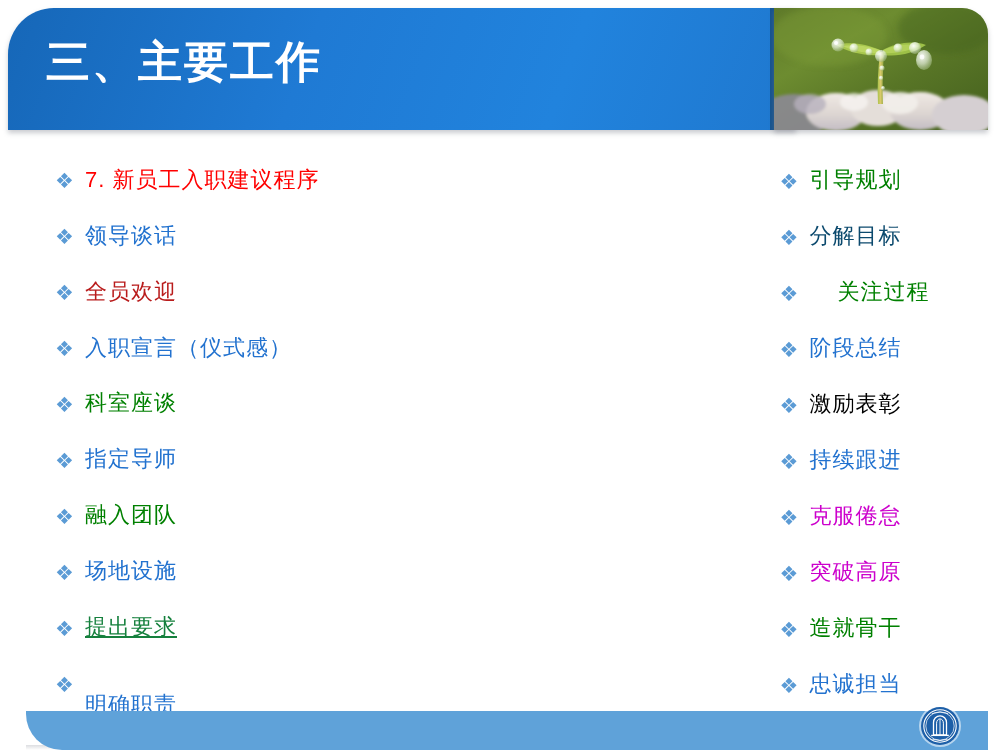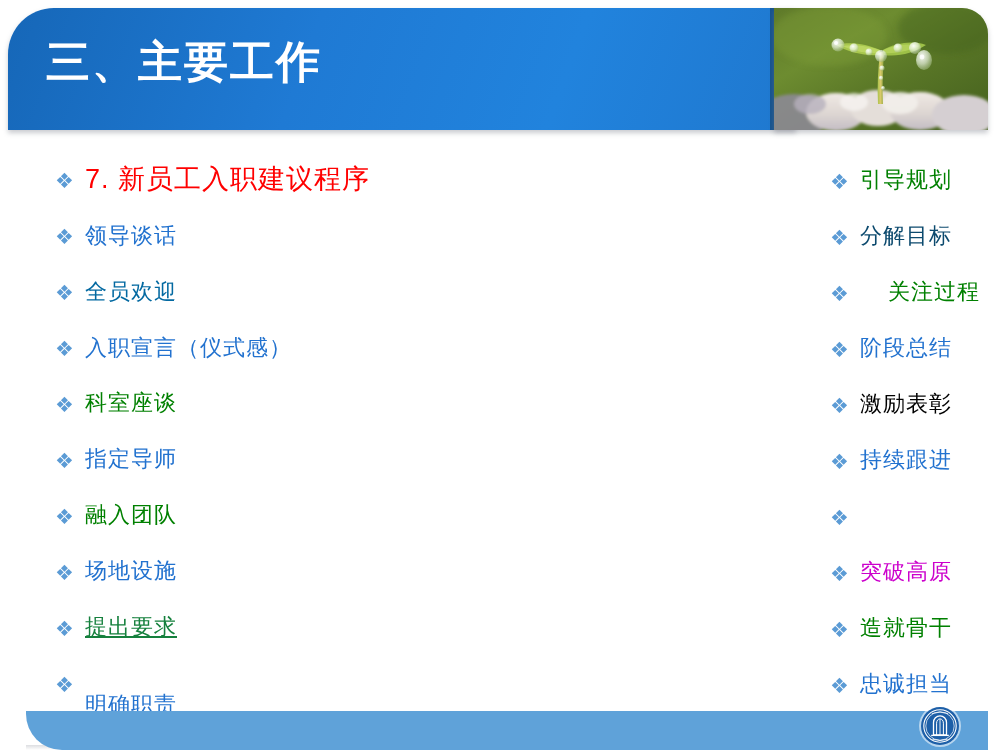--- a/index.html
+++ b/index.html
@@ -94,21 +94,21 @@
     flex: 0 0 30px;
     text-align: left;
     padding-top: 2px;
   }
   .bullet-label {
     font-size: 22px;
     letter-spacing: 1px;
     line-height: 1.1;
   }
   .bullet-label.first {
-    font-size: 27px;
+    font-size: 22px;
   }
 
   
   #footer-bar {
     position: absolute;
     left: 26px;
     top: 711px;
     width: 962px;
     height: 39px;
     background: #5fa2d9;
@@ -216,21 +216,21 @@
       <div class="bullet-item">
         <span class="bullet-marker" style="color: rgb(91, 155, 213);">❖</span>
         <span class="bullet-label first" style="color: rgb(255, 0, 0);">7. 新员工入职建议程序</span>
       </div>
       <div class="bullet-item">
         <span class="bullet-marker" style="color: rgb(91, 155, 213);">❖</span>
         <span class="bullet-label" style="color: rgb(34, 114, 207);">领导谈话</span>
       </div>
       <div class="bullet-item">
         <span class="bullet-marker" style="color: rgb(91, 155, 213);">❖</span>
-        <span class="bullet-label" style="color: #0369a1;">全员欢迎</span>
+        <span class="bullet-label" style="color: #b91c1c;">全员欢迎</span>
       </div>
       <div class="bullet-item">
         <span class="bullet-marker" style="color: rgb(91, 155, 213);">❖</span>
         <span class="bullet-label" style="color: rgb(34, 114, 207);">入职宣言（仪式感）</span>
       </div>
       <div class="bullet-item">
         <span class="bullet-marker" style="color: rgb(91, 155, 213);">❖</span>
         <span class="bullet-label" style="color: rgb(0, 128, 0);">科室座谈</span>
       </div>
       <div class="bullet-item">
@@ -274,20 +274,21 @@
       <div class="bullet-item">
         <span class="bullet-marker" style="color: rgb(91, 155, 213);">❖</span>
         <span class="bullet-label" style="color: #000000;">激励表彰</span>
       </div>
       <div class="bullet-item">
         <span class="bullet-marker" style="color: rgb(91, 155, 213);">❖</span>
         <span class="bullet-label" style="color: rgb(34, 114, 207);">持续跟进</span>
       </div>
       <div class="bullet-item">
         <span class="bullet-marker" style="color: rgb(91, 155, 213);">❖</span>
+        <span class="bullet-label" style="color: rgb(204, 0, 204);">克服倦怠</span>
       </div>
       <div class="bullet-item">
         <span class="bullet-marker" style="color: rgb(91, 155, 213);">❖</span>
         <span class="bullet-label" style="color: rgb(204, 0, 204);">突破高原</span>
       </div>
       <div class="bullet-item">
         <span class="bullet-marker" style="color: rgb(91, 155, 213);">❖</span>
         <span class="bullet-label" style="color: rgb(0, 128, 0);">造就骨干</span>
       </div>
       <div class="bullet-item">

